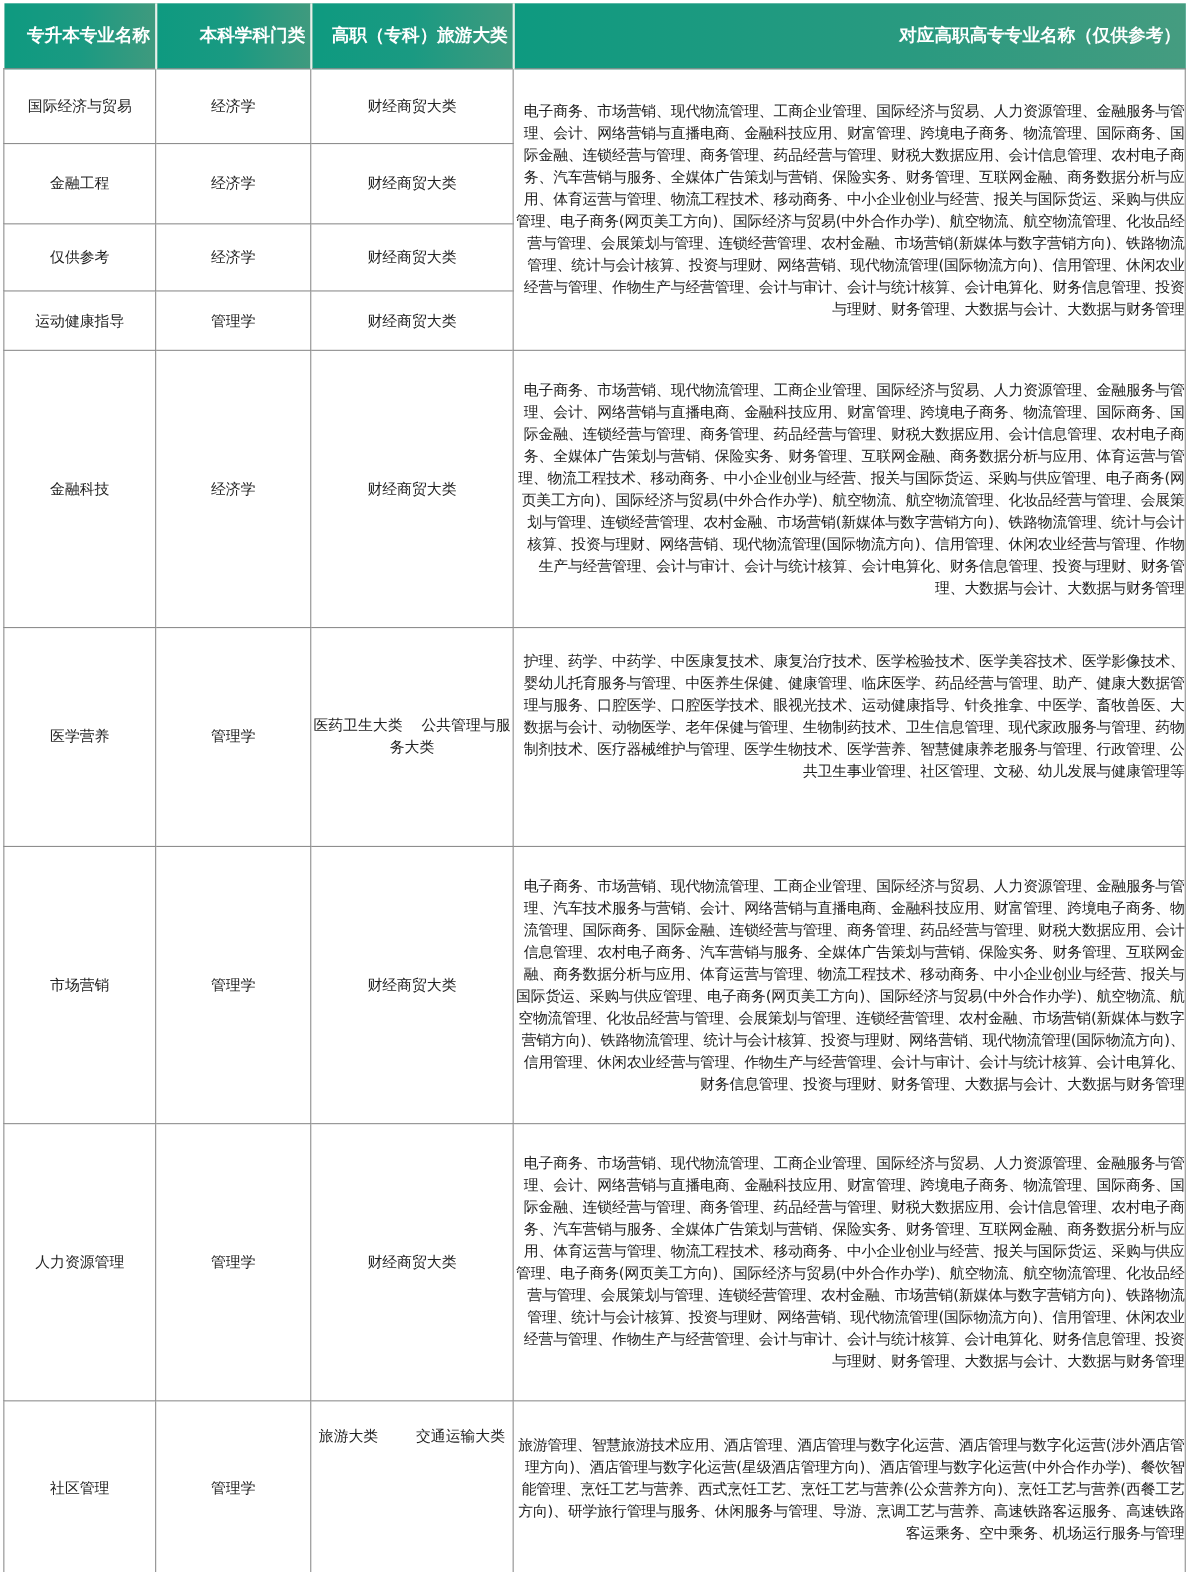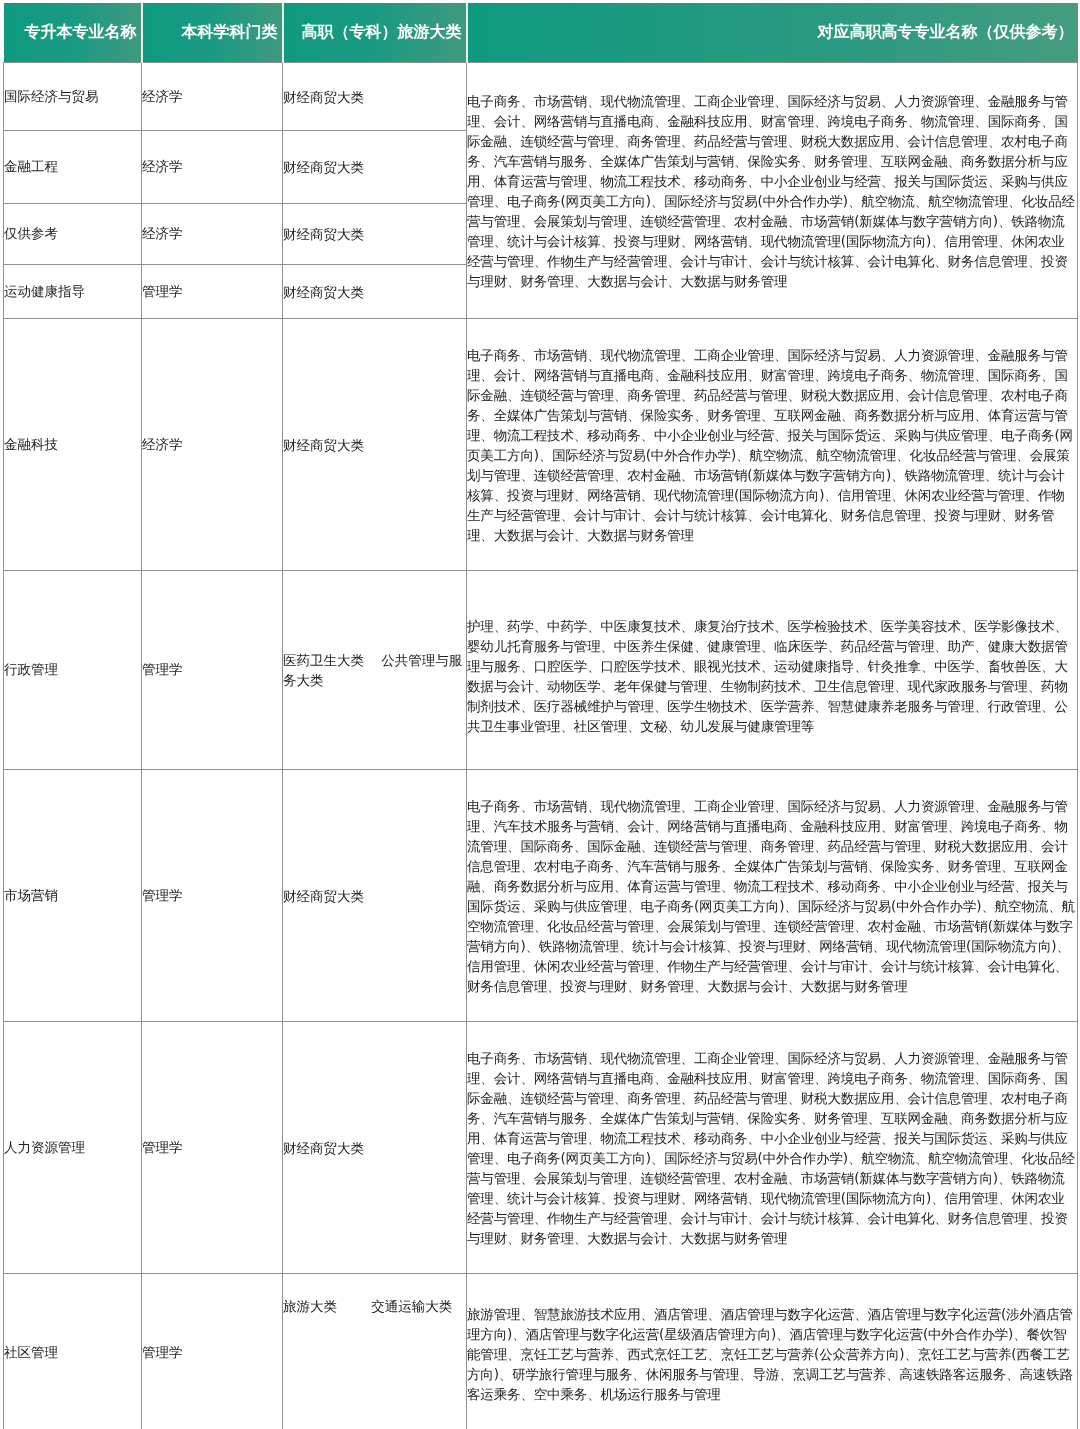--- a/index.html
+++ b/index.html
@@ -8,23 +8,23 @@
   table.majors { position: absolute; left: 3px; top: 3px; width: 1074px;
          border-collapse: collapse; table-layout: fixed; }
   table.majors th { height: 51px; padding: 4px; color: #ffffff; font-size: 16px; font-weight: bold;
          text-align: right; vertical-align: middle;
          background: linear-gradient(90deg, #0e9a80 0%, #1a9a82 50%, #3f9a7e 100%);
          border-right: 2px solid #e8efe9; }
   table.majors th:last-child { border-right: none;
          background: linear-gradient(90deg, #0e9a80 0%, #2a9a80 60%, #459c80 100%); }
   table.majors td { border: 1.5px solid #8e8e8e; padding: 0; font-size: 13.5px;
          vertical-align: middle; }
-  td.c-major, td.c-disc, td.c-cat { }
+  td.c-major, td.c-disc, td.c-cat { text-align: center; }
   td.c-cat { padding: 0 4px; line-height: 20px; }
-  td.c-list { text-align: left; padding: 2px 4px 2px 4px; line-height: 20px;
+  td.c-list { text-align: right; padding: 2px 4px 2px 4px; line-height: 20px;
          font-size: 13.5px; letter-spacing: -0.15px; word-break: break-all; }
   td.c-cat.gap span { white-space: pre; }
 </style>
 </head>
 <body>
 
 <table class="majors">
   <colgroup>
     <col style="width:138px">
     <col style="width:141px">
@@ -64,24 +64,24 @@
     </tr>
 
     <tr style="height:252px">
       <td class="c-major">金融科技</td>
       <td class="c-disc">经济学</td>
       <td class="c-cat">财经商贸大类</td>
       <td class="c-list">电子商务、市场营销、现代物流管理、工商企业管理、国际经济与贸易、人力资源管理、金融服务与管理、会计、网络营销与直播电商、金融科技应用、财富管理、跨境电子商务、物流管理、国际商务、国际金融、连锁经营与管理、商务管理、药品经营与管理、财税大数据应用、会计信息管理、农村电子商务、全媒体广告策划与营销、保险实务、财务管理、互联网金融、商务数据分析与应用、体育运营与管理、物流工程技术、移动商务、中小企业创业与经营、报关与国际货运、采购与供应管理、电子商务(网页美工方向)、国际经济与贸易(中外合作办学)、航空物流、航空物流管理、化妆品经营与管理、会展策划与管理、连锁经营管理、农村金融、市场营销(新媒体与数字营销方向)、铁路物流管理、统计与会计核算、投资与理财、网络营销、现代物流管理(国际物流方向)、信用管理、休闲农业经营与管理、作物生产与经营管理、会计与审计、会计与统计核算、会计电算化、财务信息管理、投资与理财、财务管理、大数据与会计、大数据与财务管理</td>
     </tr>
 
     <tr style="height:199px">
-      <td class="c-major">行政管理</td>
+      <td class="c-major">医学营养</td>
       <td class="c-disc">管理学</td>
       <td class="c-cat gap"><span style="white-space:pre-wrap">医药卫生大类    公共管理与服务大类</span></td>
-      <td class="c-list" style="vertical-align:top; padding-top:45px">护理、药学、中药学、中医康复技术、康复治疗技术、医学检验技术、医学美容技术、医学影像技术、婴幼儿托育服务与管理、中医养生保健、健康管理、临床医学、药品经营与管理、助产、健康大数据管理与服务、口腔医学、口腔医学技术、眼视光技术、运动健康指导、针灸推拿、中医学、畜牧兽医、大数据与会计、动物医学、老年保健与管理、生物制药技术、卫生信息管理、现代家政服务与管理、药物制剂技术、医疗器械维护与管理、医学生物技术、医学营养、智慧健康养老服务与管理、行政管理、公共卫生事业管理、社区管理、文秘、幼儿发展与健康管理等</td>
+      <td class="c-list" style="vertical-align:top; padding-top:20px">护理、药学、中药学、中医康复技术、康复治疗技术、医学检验技术、医学美容技术、医学影像技术、婴幼儿托育服务与管理、中医养生保健、健康管理、临床医学、药品经营与管理、助产、健康大数据管理与服务、口腔医学、口腔医学技术、眼视光技术、运动健康指导、针灸推拿、中医学、畜牧兽医、大数据与会计、动物医学、老年保健与管理、生物制药技术、卫生信息管理、现代家政服务与管理、药物制剂技术、医疗器械维护与管理、医学生物技术、医学营养、智慧健康养老服务与管理、行政管理、公共卫生事业管理、社区管理、文秘、幼儿发展与健康管理等</td>
     </tr>
 
     <tr style="height:252px">
       <td class="c-major">市场营销</td>
       <td class="c-disc">管理学</td>
       <td class="c-cat">财经商贸大类</td>
       <td class="c-list">电子商务、市场营销、现代物流管理、工商企业管理、国际经济与贸易、人力资源管理、金融服务与管理、汽车技术服务与营销、会计、网络营销与直播电商、金融科技应用、财富管理、跨境电子商务、物流管理、国际商务、国际金融、连锁经营与管理、商务管理、药品经营与管理、财税大数据应用、会计信息管理、农村电子商务、汽车营销与服务、全媒体广告策划与营销、保险实务、财务管理、互联网金融、商务数据分析与应用、体育运营与管理、物流工程技术、移动商务、中小企业创业与经营、报关与国际货运、采购与供应管理、电子商务(网页美工方向)、国际经济与贸易(中外合作办学)、航空物流、航空物流管理、化妆品经营与管理、会展策划与管理、连锁经营管理、农村金融、市场营销(新媒体与数字营销方向)、铁路物流管理、统计与会计核算、投资与理财、网络营销、现代物流管理(国际物流方向)、信用管理、休闲农业经营与管理、作物生产与经营管理、会计与审计、会计与统计核算、会计电算化、财务信息管理、投资与理财、财务管理、大数据与会计、大数据与财务管理</td>
     </tr>
 
     <tr style="height:252px">

